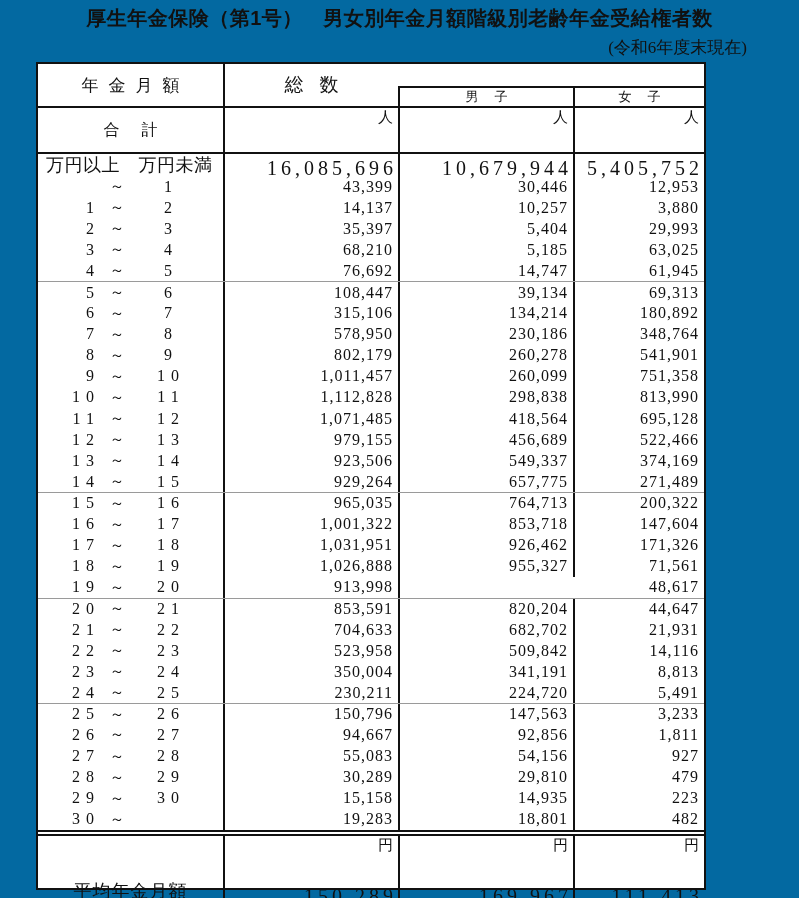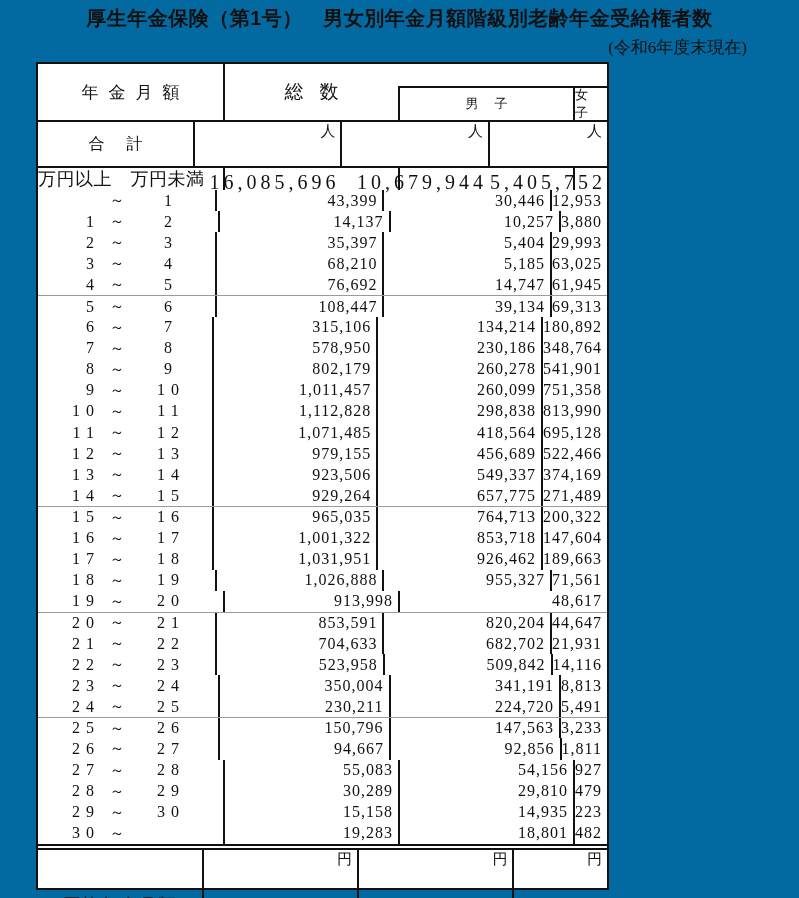--- a/index.html
+++ b/index.html
@@ -20,21 +20,21 @@
     font-weight: bold; font-size: 20px; letter-spacing: 0.5px;
     white-space: nowrap;
   }
   .note {
     position: absolute; top: 36px; left: 0; width: 747px;
     text-align: right; font-size: 17px;
   }
 
   .table {
     position: absolute; left: 36px; top: 62px;
-    width: 573px; height: 828px;
+    width: 670px; height: 828px;
     border: 2px solid #111;
     display: flex; flex-direction: column;
     background: #fff;
   }
 
   
   .c1 { width: 187px; border-right: 2px solid #111; }
   .c2 { width: 175px; border-right: 2px solid #111; }
   .c3 { width: 175px; border-right: 2px solid #111; }
   .c4 { flex: 1; }
@@ -57,21 +57,21 @@
   .total-row { height: 46px; display: flex; border-bottom: 2px solid #111; }
   .total-row .c1 { display: flex; align-items: center; justify-content: center; font-size: 16px; }
   .unit-num { display: flex; flex-direction: column; align-items: flex-end;
               justify-content: space-between; padding: 2px 5px 3px 0; }
   .unit { font-size: 15px; line-height: 1.05; }
   .big-num { font-size: 20px; letter-spacing: 4px; margin-right: -4px; line-height: 1.05; margin-top: 32px; }
 
   
   .tbody { height: 676px; display: flex; flex-direction: column; }
   .range-header-row { height: 22px; display: flex; }
-  .range-header-row .c1 { display: flex; align-items: center; padding-left: 0;
+  .range-header-row .c1 { display: flex; align-items: center; padding-left: 8px;
                           font-size: 18px; letter-spacing: 0.5px; white-space: nowrap; }
   .row { height: 21.1px; display: flex; }
   .row.sep { border-top: 1px solid #9a9a9a; }
   .row .c1 { display: flex; align-items: center; font-size: 16px; }
   .lo { width: 62px; text-align: right; letter-spacing: 6px; margin-right: -6px; }
   .tilde { width: 46px; text-align: center; font-size: 15px; }
   .hi { width: 62px; text-align: center; letter-spacing: 6px; }
   .num { display: flex; align-items: center; justify-content: flex-end;
          font-size: 16px; letter-spacing: 1px; padding-right: 5px; }
 
@@ -321,21 +321,21 @@
   </div>
 
   <div class="row">
     <div class="c1 range">
       <span class="lo">17</span>
       <span class="tilde">～</span>
       <span class="hi">18</span>
     </div>
     <div class="c2 num">1,031,951</div>
     <div class="c3 num">926,462</div>
-    <div class="c4 num">189,663</div>
+    <div class="c4 num">171,326</div>
   </div>
 
   <div class="row">
     <div class="c1 range">
       <span class="lo">18</span>
       <span class="tilde">～</span>
       <span class="hi">19</span>
     </div>
     <div class="c2 num">1,026,888</div>
     <div class="c3 num">955,327</div>

